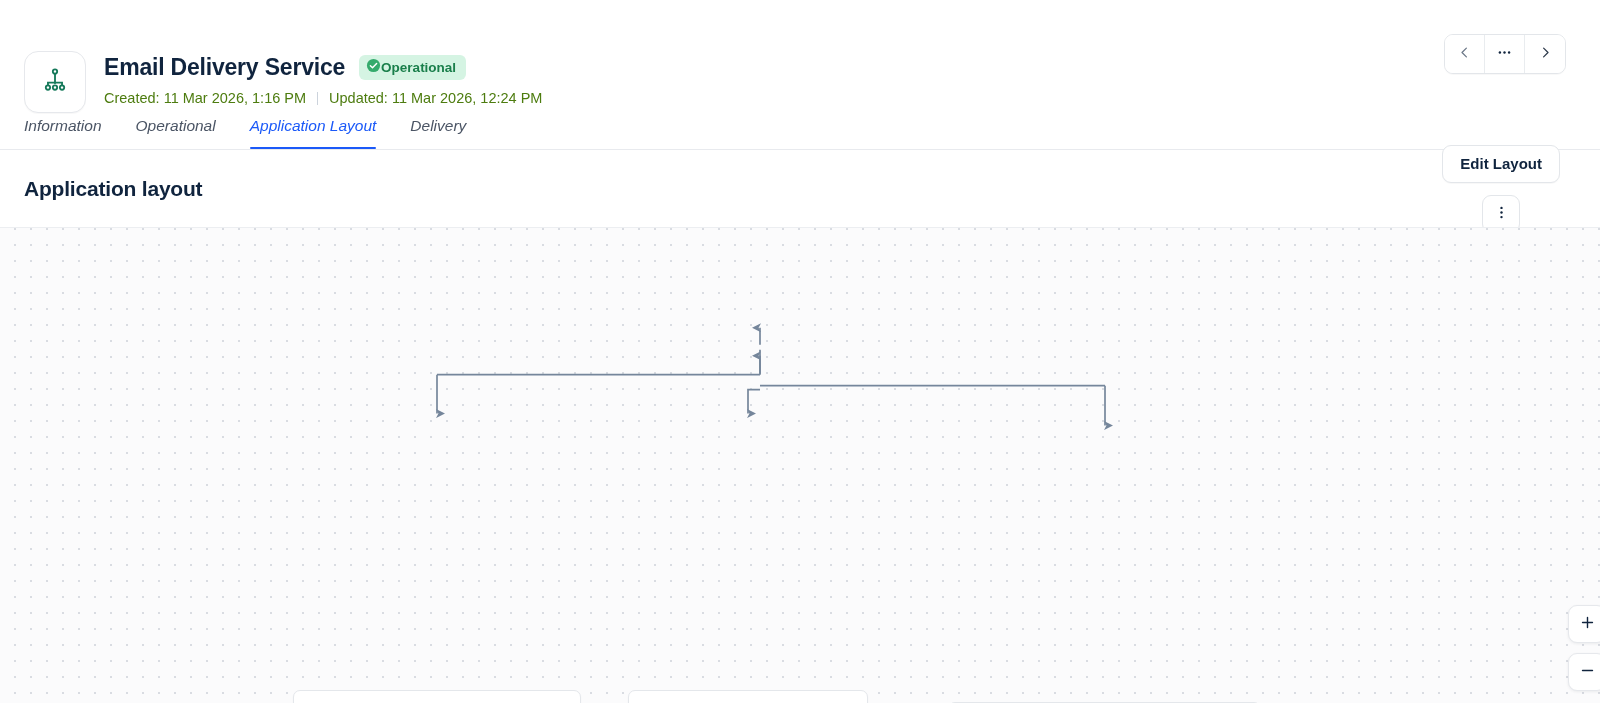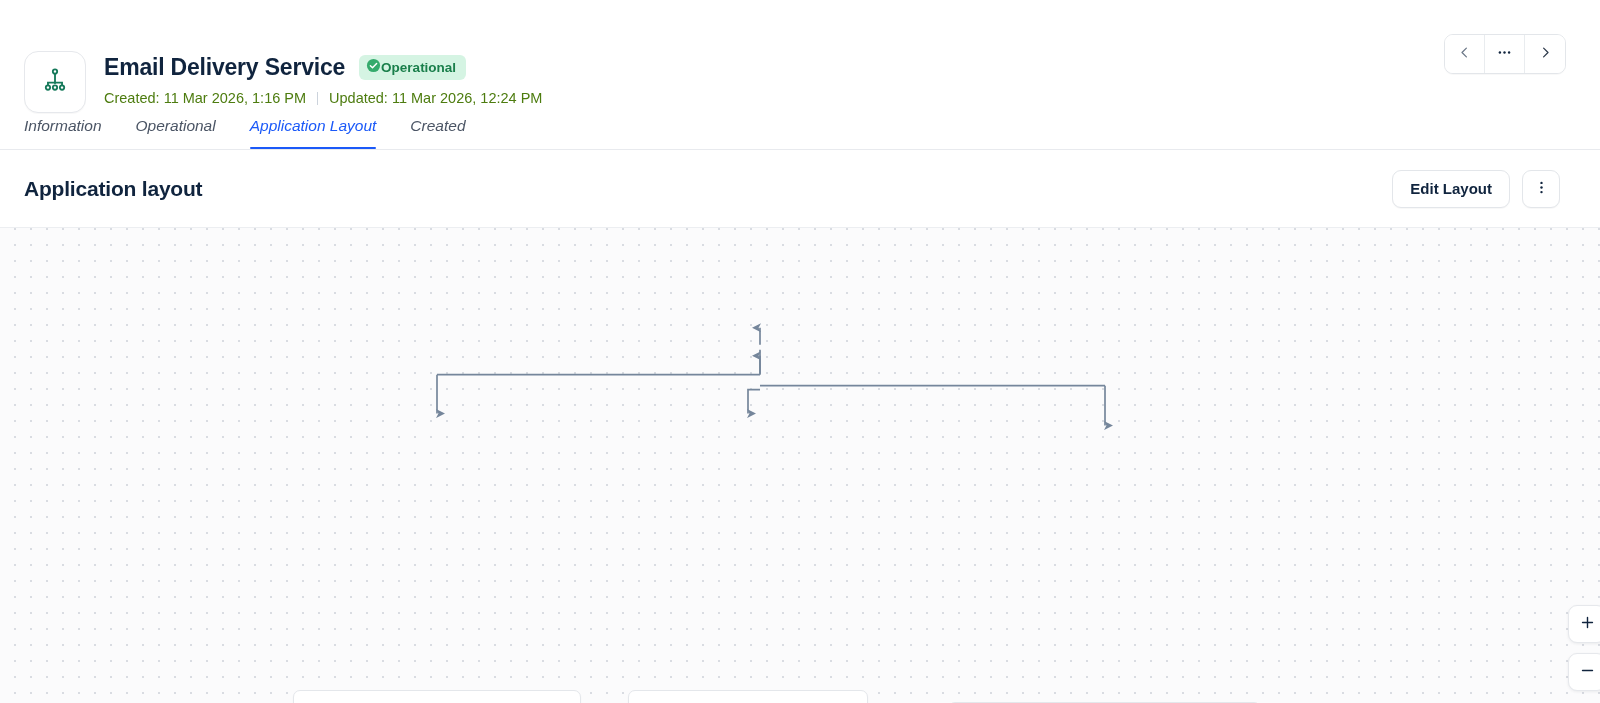--- a/index.html
+++ b/index.html
@@ -169,20 +169,21 @@
     font-weight: bold;
     color: #10243e;
     letter-spacing: -0.2px;
   }
   .section-actions {
     margin-left: auto;
     display: flex;
     align-items: center;
     gap: 12px;
     padding-right: 16px;
+    flex-direction: column;
   }
   .btn-outline {
     height: 38px;
     padding: 0 17px;
     border: 1px solid #e3e6ea;
     border-radius: 9px;
     background: #ffffff;
     font-family: "Liberation Sans", sans-serif;
     font-size: 15px;
     font-weight: bold;
@@ -353,21 +354,21 @@
         </span>
       </button>
     </div>
   </div>
 </div>
 
 <div class="tab-bar">
   <div class="tab">Information</div>
   <div class="tab">Operational</div>
   <div class="tab active">Application Layout</div>
-  <div class="tab">Created</div>
+  <div class="tab">Delivery</div>
 </div>
 
 <div class="section-bar">
   <div class="section-title">Application layout</div>
 
   <div class="section-actions">
     <button class="btn-outline">Edit Layout</button>
 
     <button class="btn-icon-sq">
       <span>

